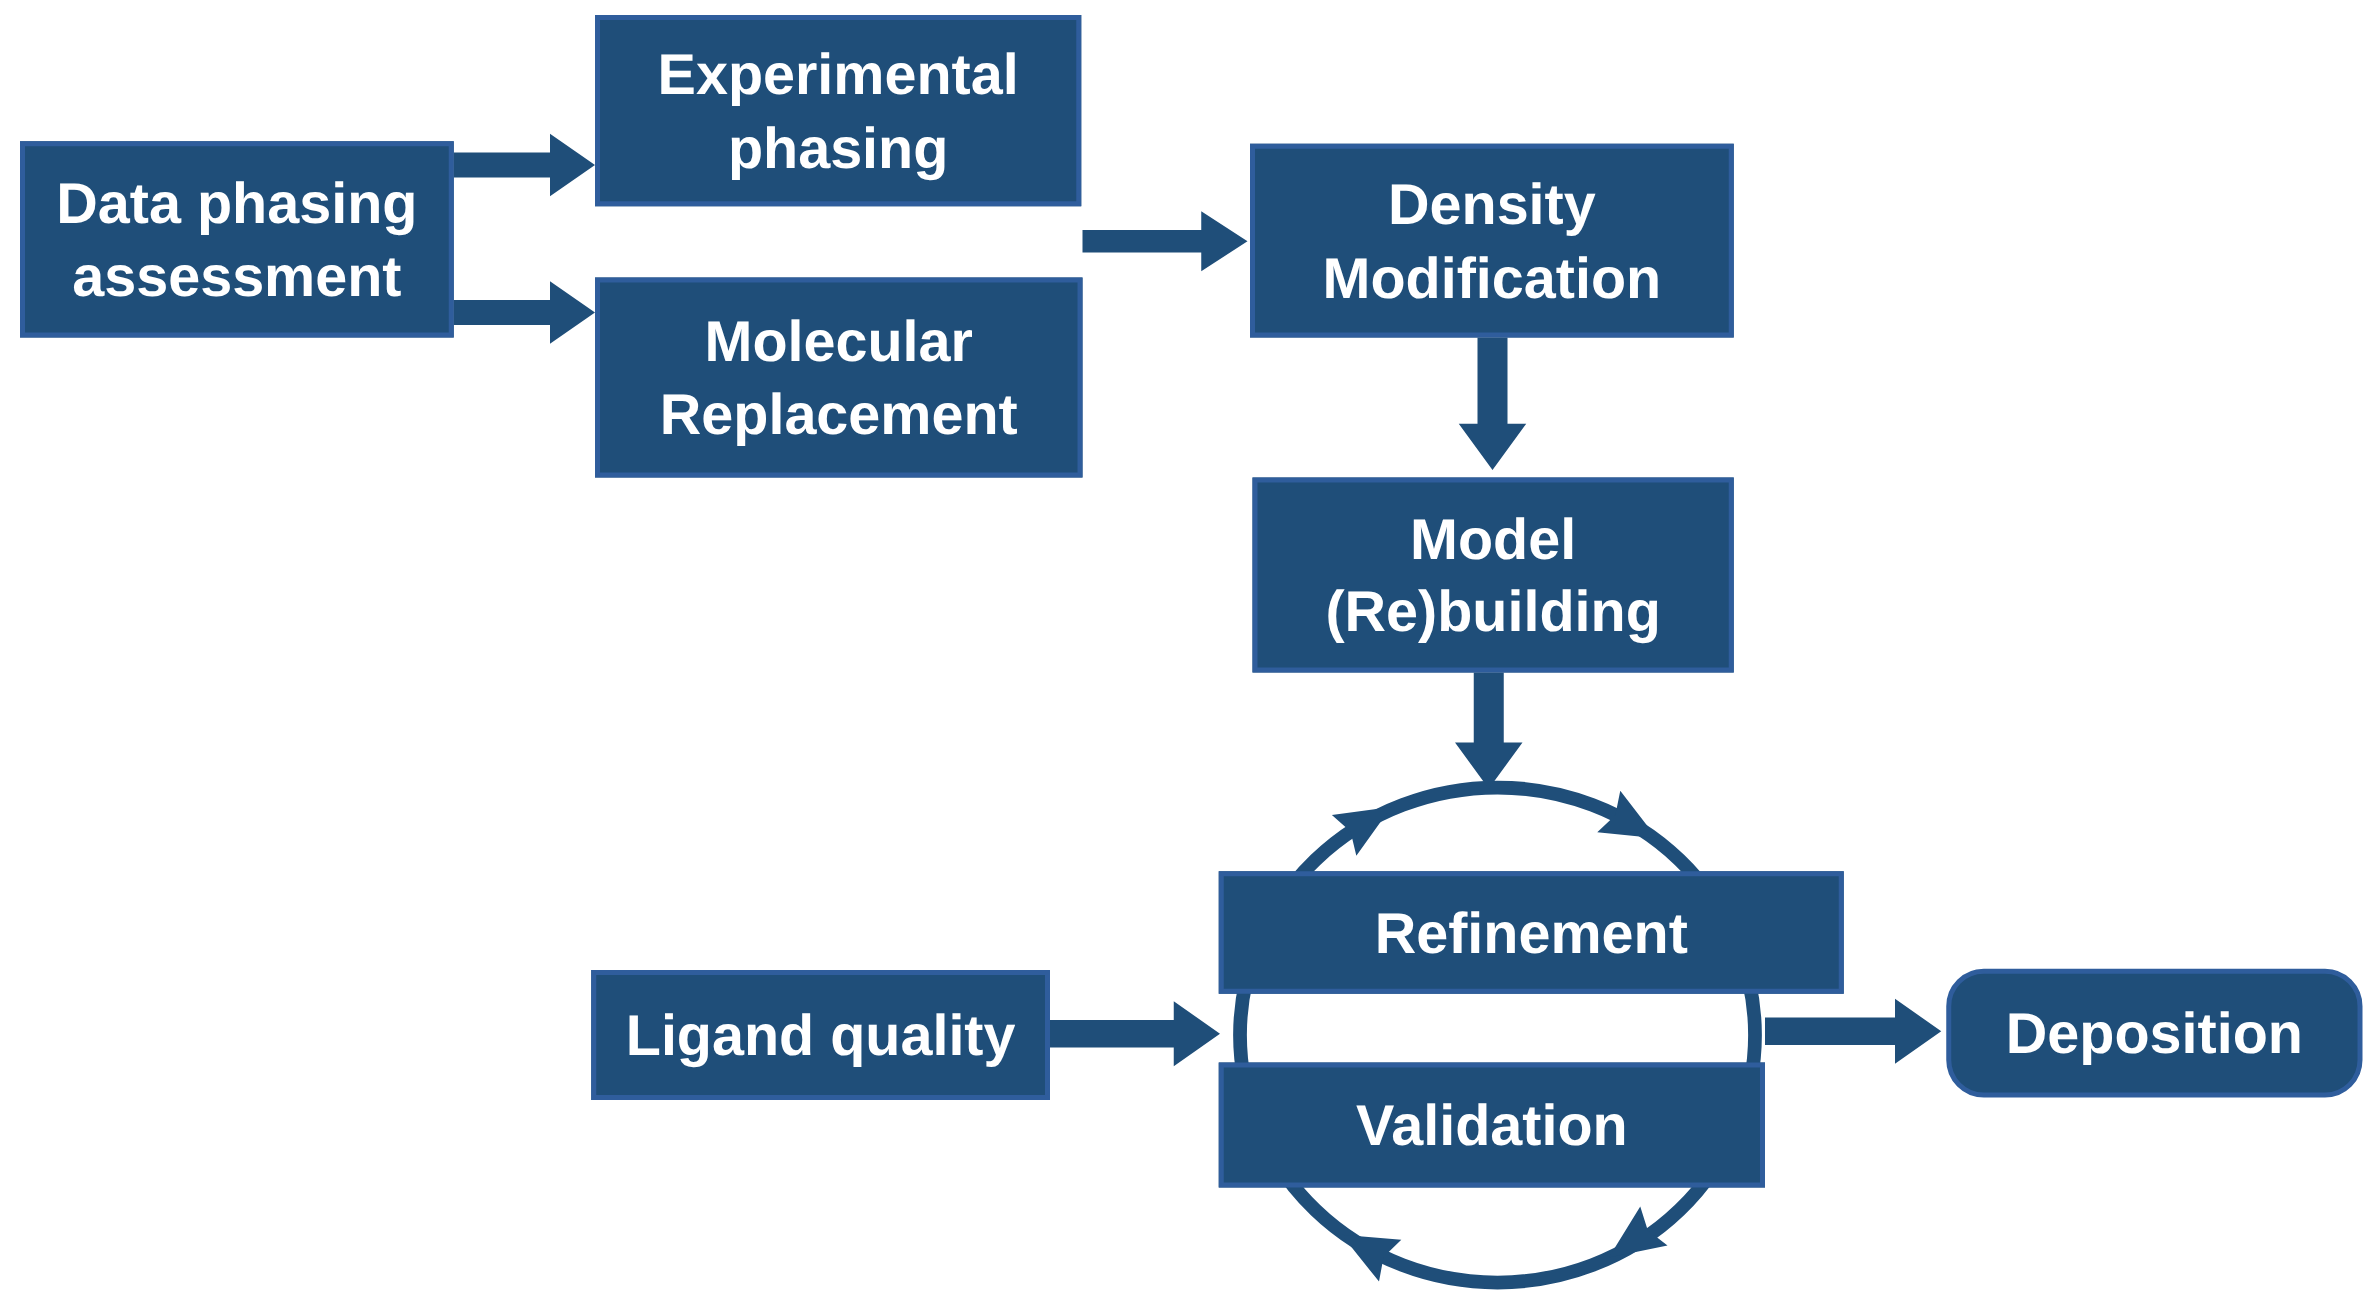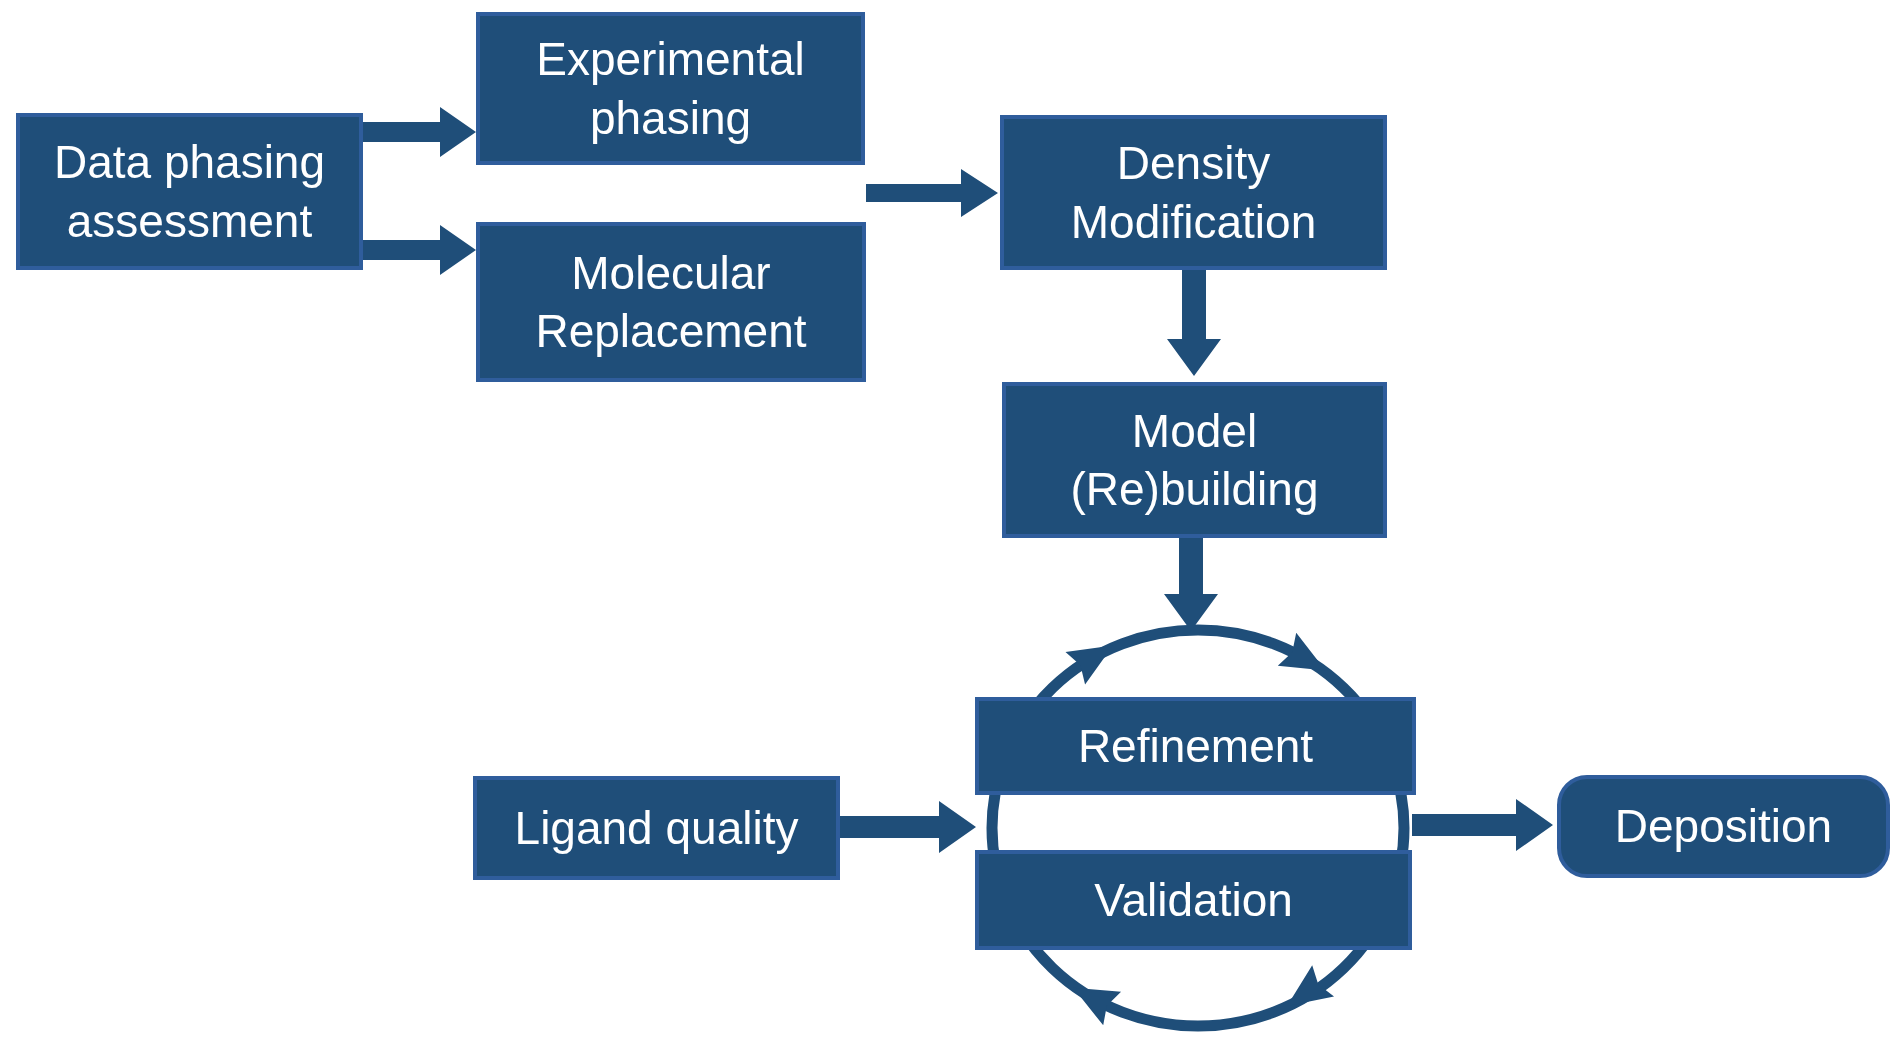--- a/index.html
+++ b/index.html
@@ -23,28 +23,29 @@
     border: 4px solid #2F5D9C;
     color: #ffffff;
     display: flex;
     flex-direction: column;
     align-items: center;
     justify-content: center;
     text-align: center;
     font-size: 46px;
     line-height: 1.27;
     white-space: nowrap;
+    font-weight: bold;
   }
   .node span { display: block; }
   #node-dqa    { left: 16px;   top: 113px; width: 347px; height: 157px; }
   #node-exp    { left: 476px;  top: 12px;  width: 389px; height: 153px; }
   #node-mol    { left: 476px;  top: 222px; width: 390px; height: 160px; }
   #node-dens   { left: 1000px; top: 115px; width: 387px; height: 155px; }
   #node-model  { left: 1002px; top: 382px; width: 385px; height: 156px; }
-  #node-refine { left: 975px;  top: 697px; width: 441px; height: 98px;  }
+  #node-refine { left: 975px;  top: 697px; width: 500px; height: 98px;  }
   #node-valid  { left: 975px;  top: 850px; width: 437px; height: 100px; }
   #node-ligand { left: 473px;  top: 776px; width: 367px; height: 104px; }
   #node-depo   { left: 1557px; top: 775px; width: 333px; height: 103px; border-radius: 30px; }
   .arrow { fill: #1F4E79; }
   .cycle-stroke { fill: none; stroke: #1F4E79; stroke-width: 11; }
 </style>
 </head>
 <body>
 
 <div class="stage">

